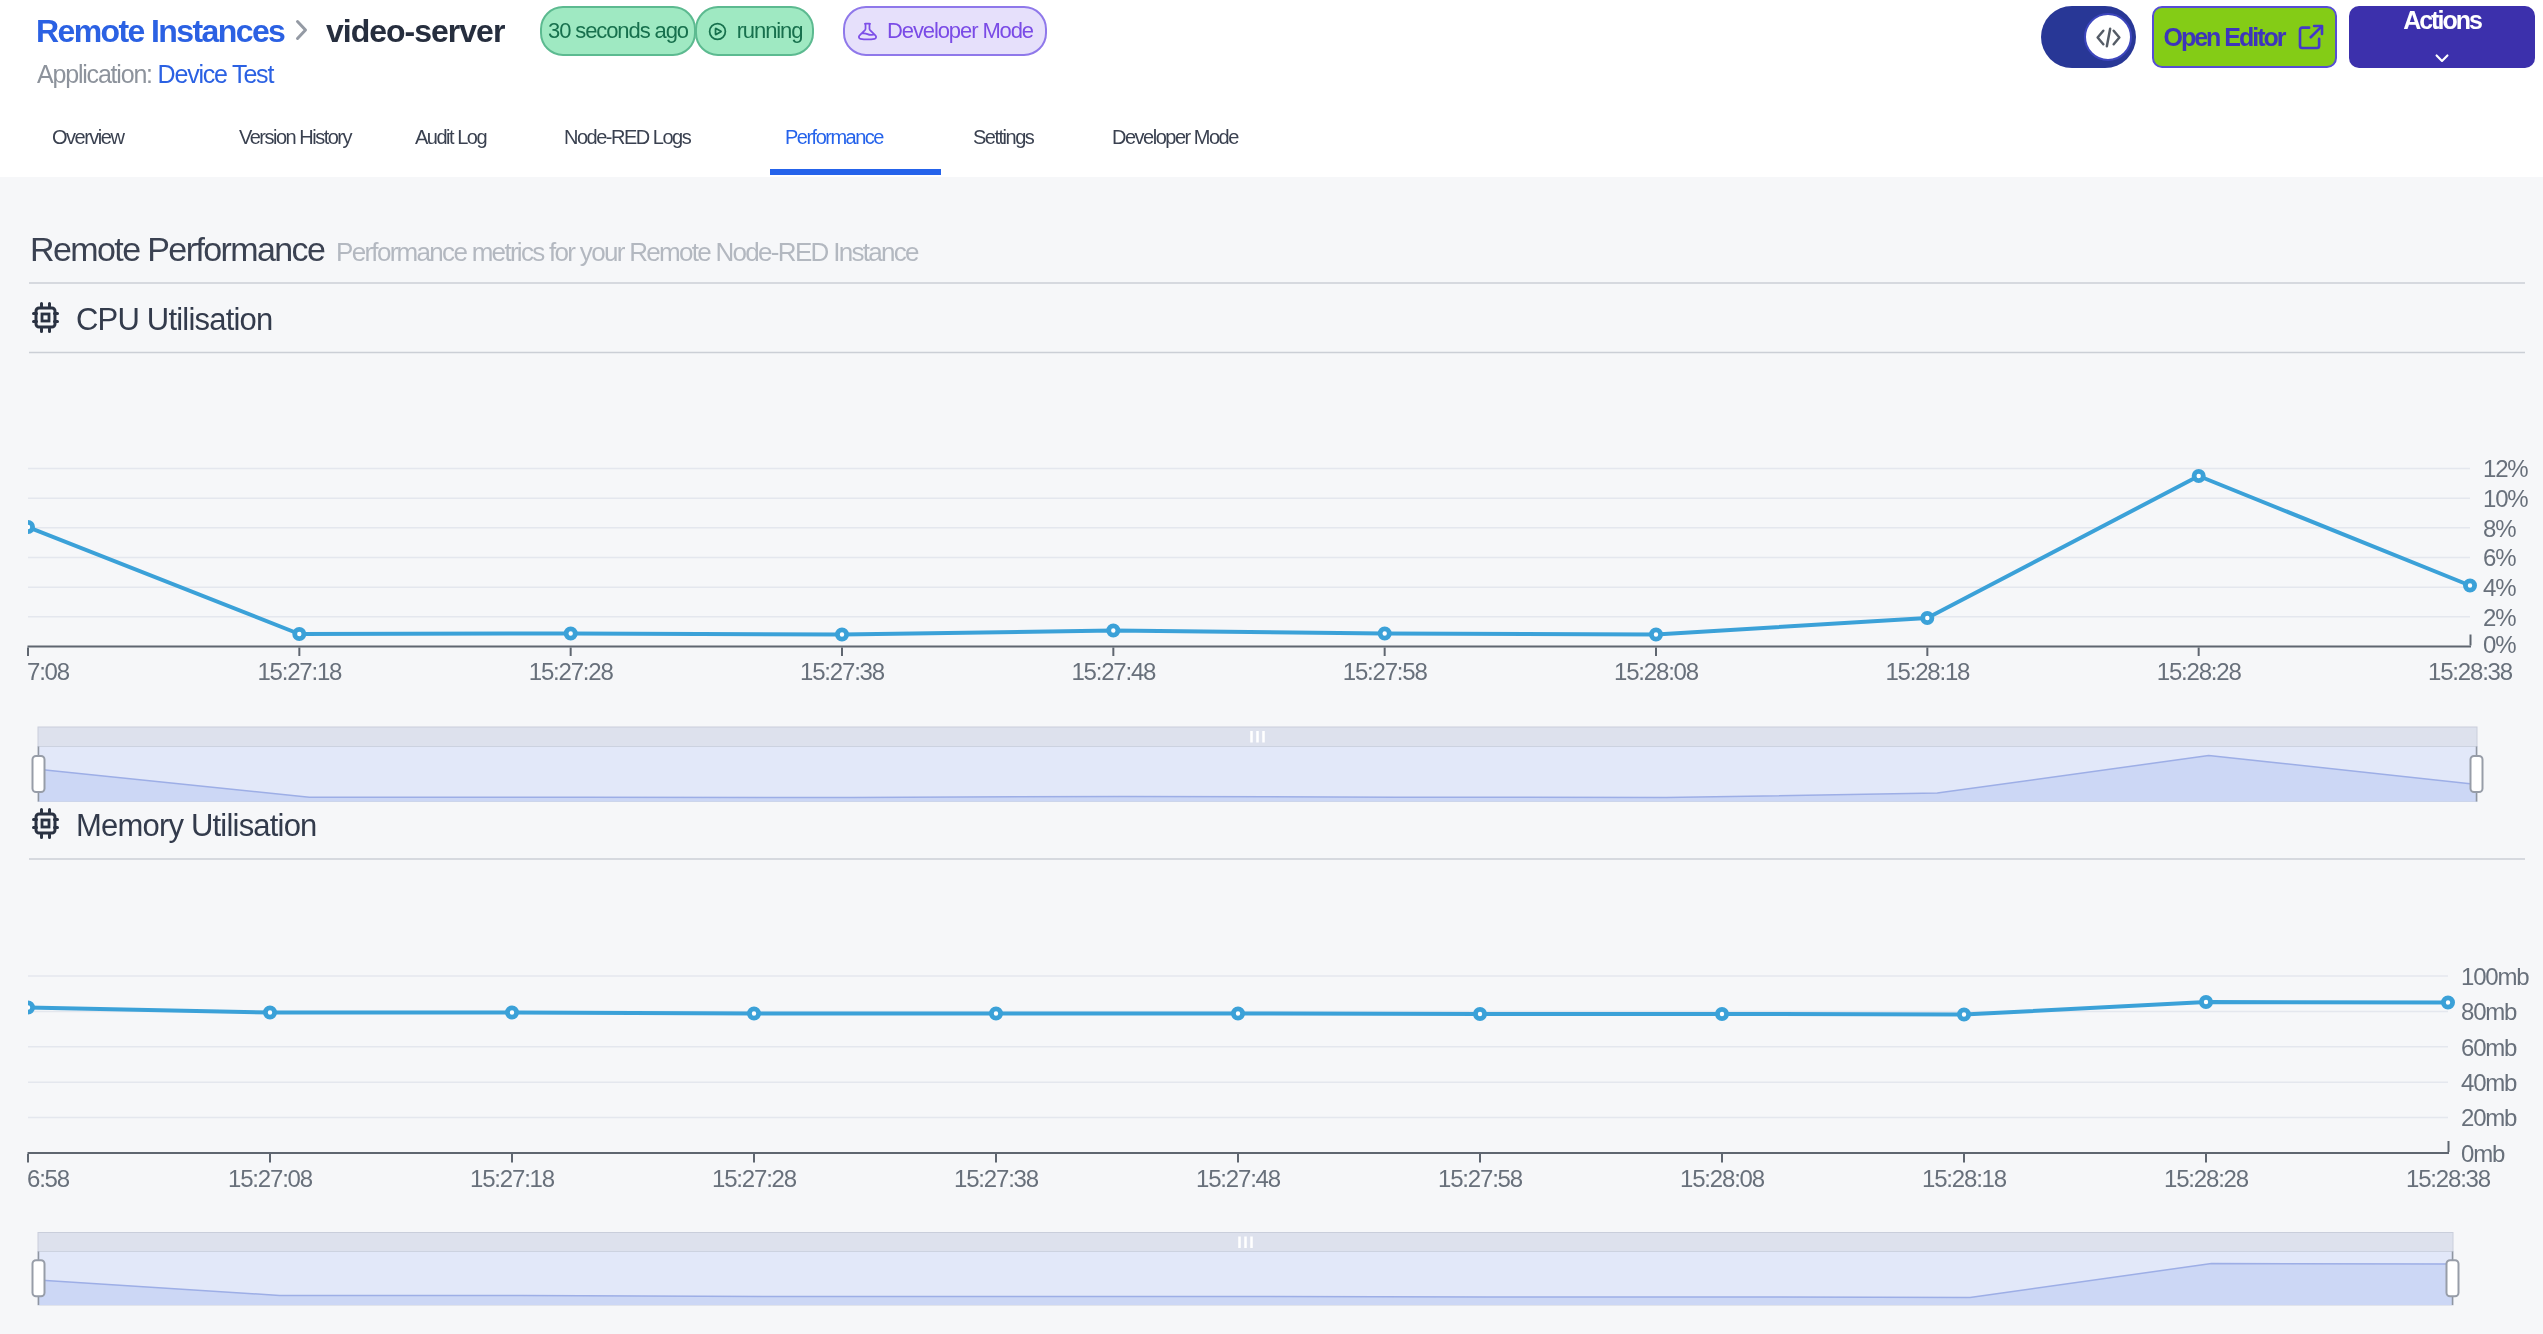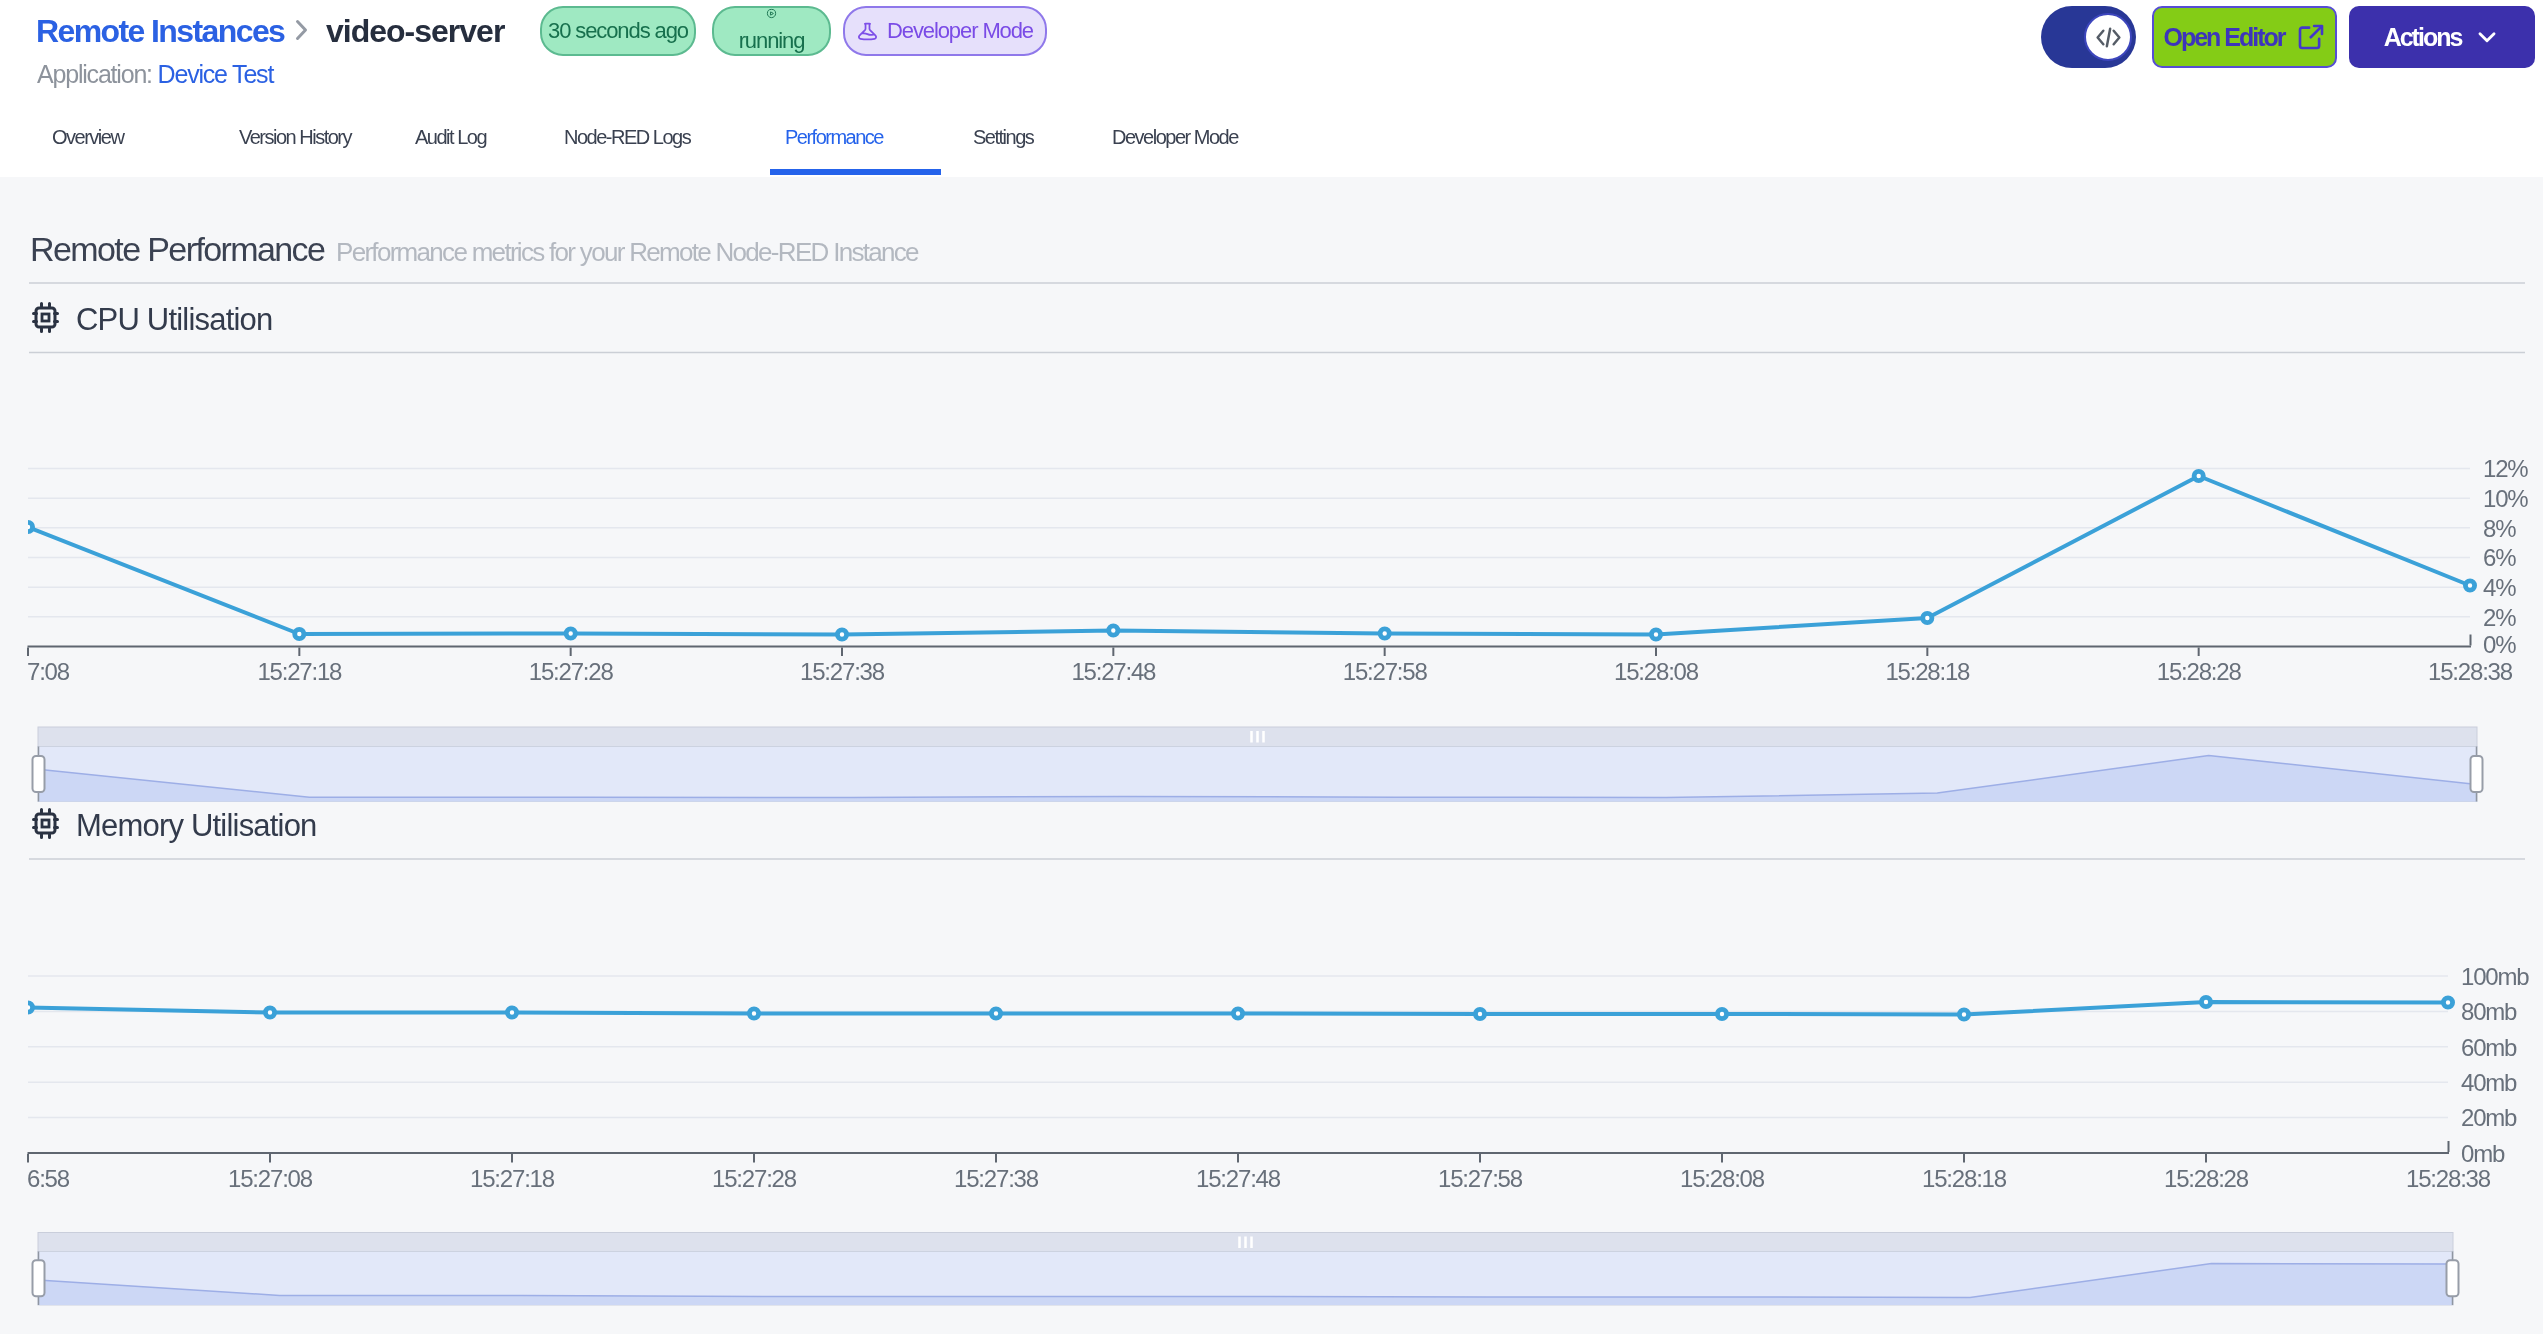--- a/index.html
+++ b/index.html
@@ -19,21 +19,21 @@
 .appline a { color:#2b61e3; text-decoration:none; }
 .pill { top:6px; height:50px; border-radius:23px; border:2px solid; display:flex; align-items:center; justify-content:center; font-size:22px; letter-spacing:-1.1px; gap:9px; white-space:nowrap; }
 .pg { background:#9fe9c2; border-color:#5cba90; color:#17704d; }
 .pp { background:#e6e0fb; border-color:#8f78ea; color:#7a4be6; }
 .tab { top:126px; font-size:20px; color:#3a4150; letter-spacing:-1.5px; }
 .tab.on { color:#2563eb; }
 #tabline { left:770px; top:169px; width:171px; height:6px; background:#2563eb; }
 #toggle { left:2041px; top:6px; width:95px; height:62px; border-radius:31px; background:#283796; }
 #knob { position:absolute; left:43px; top:7px; width:48px; height:48px; border-radius:50%; background:#fff; border:2px solid #3d46bd; display:flex; align-items:center; justify-content:center; }
 #openedit { left:2152px; top:6px; width:185px; height:62px; border-radius:10px; border:2px solid #564dd4; background:#84cc16; color:#3d35bb; font-size:25px; font-weight:bold; letter-spacing:-2px; display:flex; align-items:center; justify-content:center; gap:11px; }
-#actions { left:2349px; top:6px; width:186px; height:62px; border-radius:10px; background:#3c30ac; color:#fff; font-size:25px; font-weight:bold; letter-spacing:-2px; display:flex; align-items:center; justify-content:center; gap:13px; }
+#actions { left:2349px; top:6px; width:186px; height:62px; border-radius:10px; background:#3c30ac; color:#fff; font-size:25px; font-weight:bold; letter-spacing:-2px; display:flex; align-items:center; justify-content:center; gap:13px;flex-direction:column; }
 </style>
 </head>
 <body>
 <div id="page">
   <div id="graybg"></div>
   <svg id="charts" width="2543" height="1334" viewBox="0 0 2543 1334">
 <defs>
  <clipPath id="clipcpu">
           <rect x="28" y="400" width="2515" height="300"></rect>
         </clipPath>
@@ -176,21 +176,21 @@
 <rect x="32.5" y="1260.25" width="12" height="36" rx="3.5" fill="#fff" stroke="#979da8" stroke-width="2"></rect>
 <rect x="2446.5" y="1260.25" width="12" height="36" rx="3.5" fill="#fff" stroke="#979da8" stroke-width="2"></rect>
 </svg>
   <div class="abs bc1">Remote Instances</div>
   <div class="abs" style="left:295px; top:18px;"><svg width="13" height="24" viewBox="0 0 13 24" fill="none">
         <path d="M2.5 3.5 10.5 12 2.5 20.5" stroke="#949aa4" stroke-width="3" stroke-linecap="round" stroke-linejoin="round"></path>
       </svg></div>
   <div class="abs bc2">video-server</div>
   <div class="abs appline">Application: <a>Device Test</a></div>
   <div class="abs pill pg" style="left:540px; width:156px;">30 seconds ago</div>
-  <div class="abs pill pg" style="left:712px; width:119px;flex-direction:column;">
+  <div class="abs pill pg" style="left:695px; width:119px;">
       <svg width="21" height="21" viewBox="0 0 24 24" fill="none">
         <path d="M21 12a9 9 0 1 1-18 0 9 9 0 0 1 18 0Z" stroke="#17704d" stroke-width="2"></path>
         <path d="M15.91 11.672a.375.375 0 0 1 0 .656l-5.603 3.113a.375.375 0 0 1-.557-.328V8.887c0-.286.307-.466.557-.327l5.603 3.112Z" stroke="#17704d" stroke-width="2" stroke-linejoin="round"></path>
       </svg>
       <span>running</span>
     </div>
   <div class="abs pill pp" style="left:843px; width:204px;">
       <svg width="21" height="21" viewBox="0 0 24 24" fill="none">
         <path d="M9.75 3.104v5.714a2.25 2.25 0 0 1-.659 1.591L5 14.5M9.75 3.104c-.251.023-.501.05-.75.082m.75-.082a24.301 24.301 0 0 1 4.5 0m0 0v5.714c0 .597.237 1.17.659 1.591L19.8 15.3M14.25 3.104c.251.023.501.05.75.082M19.8 15.3l-1.57.393A9.065 9.065 0 0 1 12 15a9.065 9.065 0 0 0-6.23-.693L5 14.5m14.8.8 1.402 1.402c1.232 1.232.65 3.318-1.067 3.611A48.309 48.309 0 0 1 12 21c-2.773 0-5.491-.235-8.135-.687-1.718-.293-2.3-2.379-1.067-3.61L5 14.5" stroke="#7e4fe8" stroke-width="2" stroke-linecap="round" stroke-linejoin="round"></path>
       </svg>

